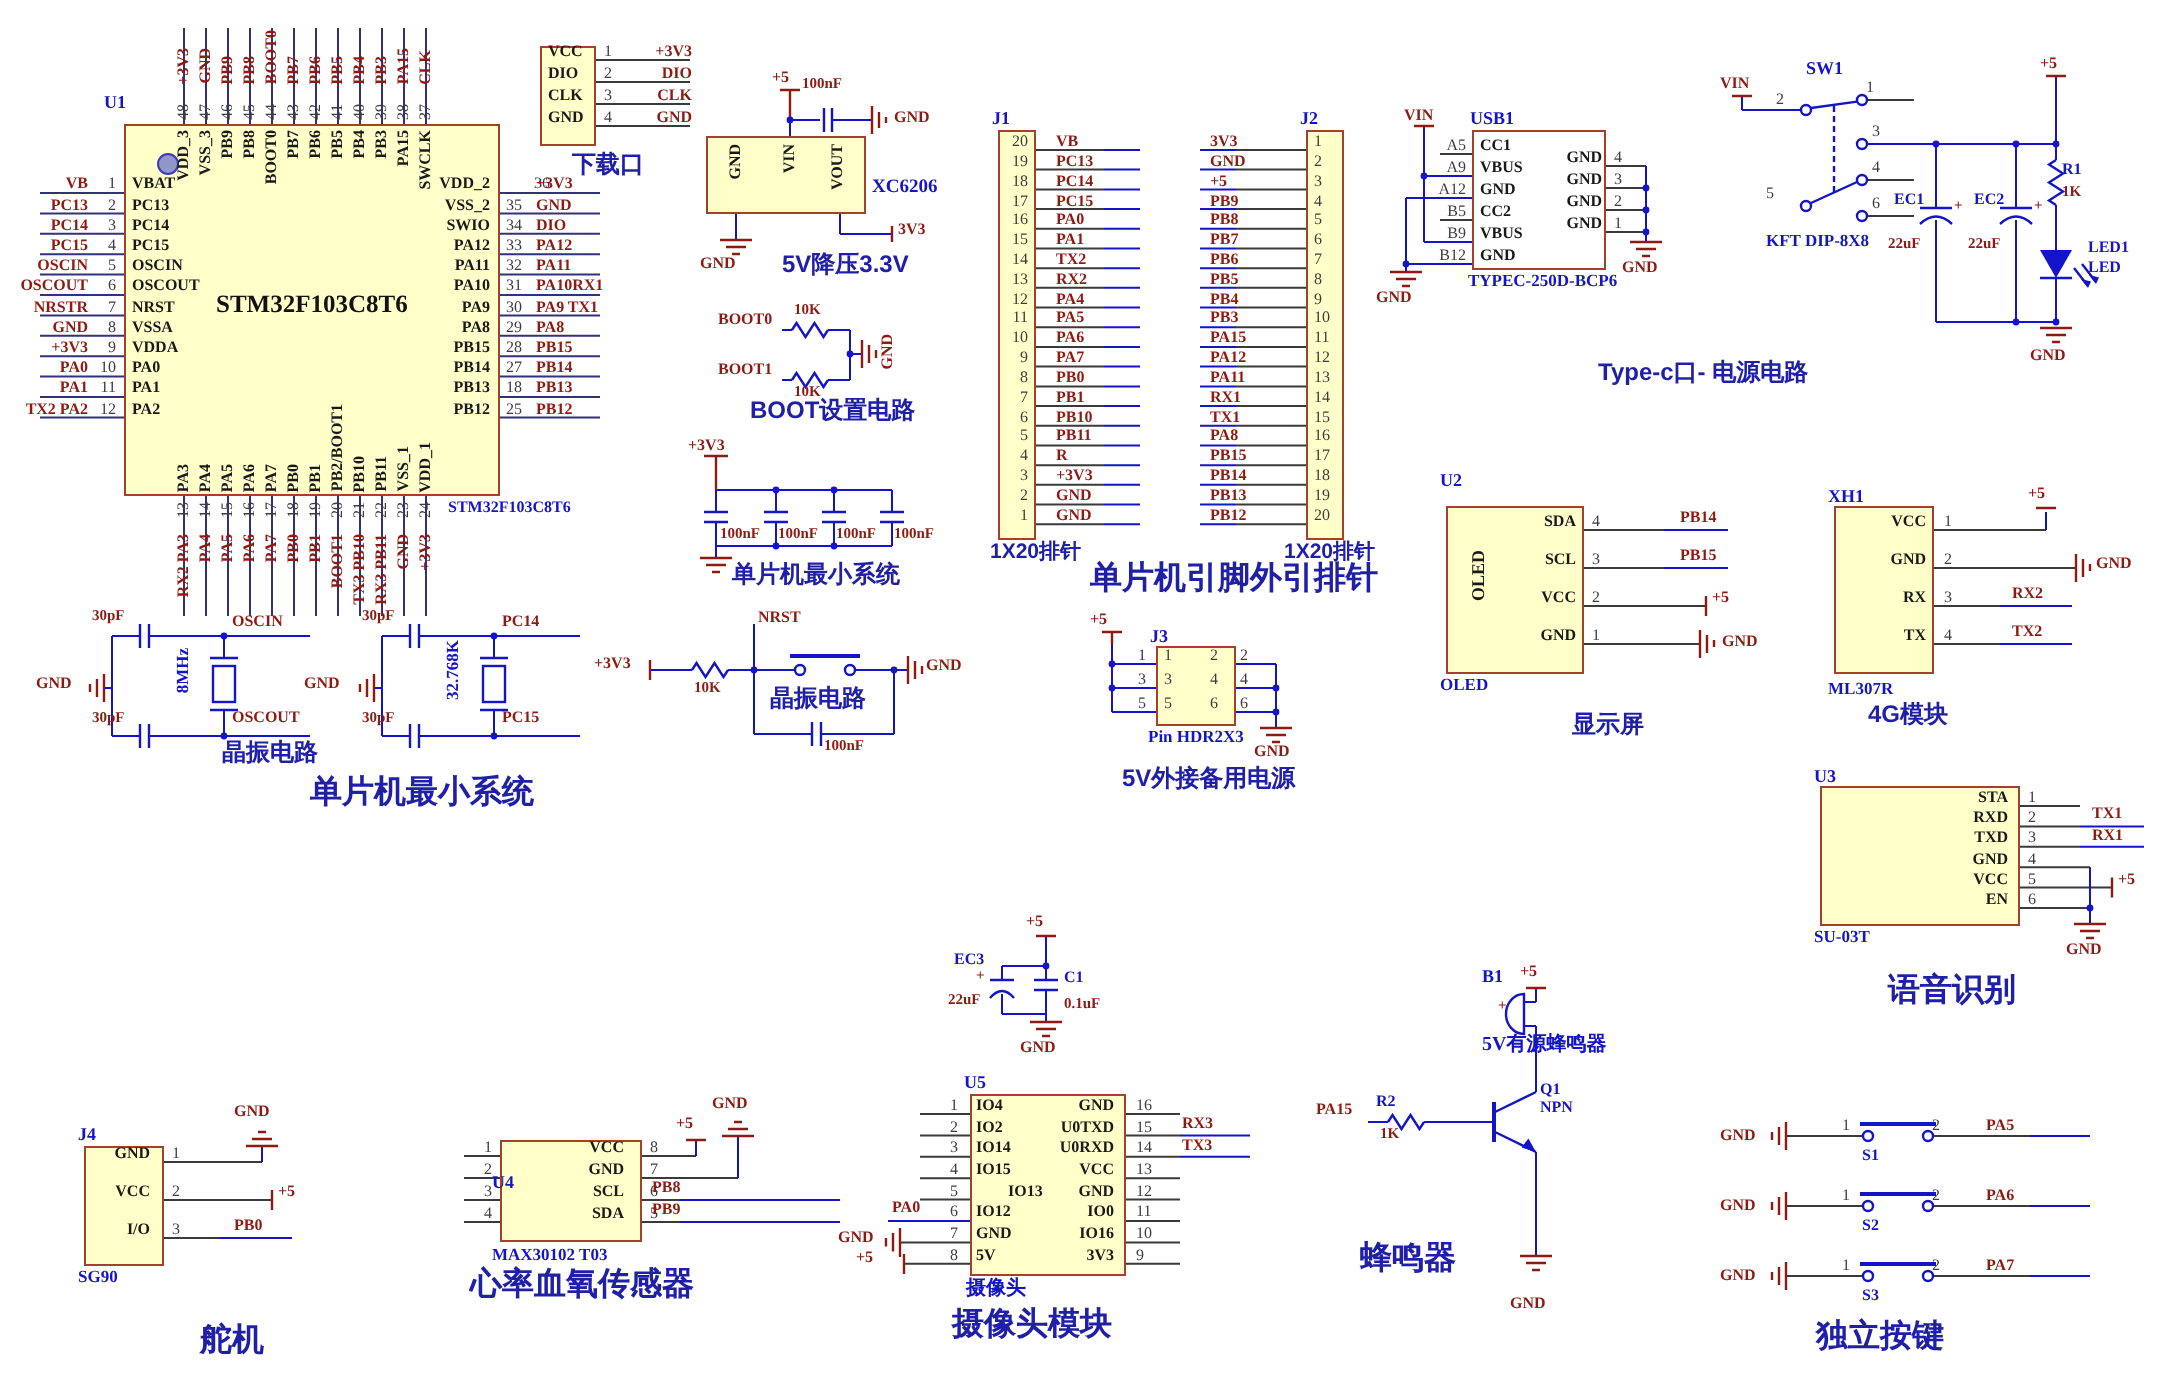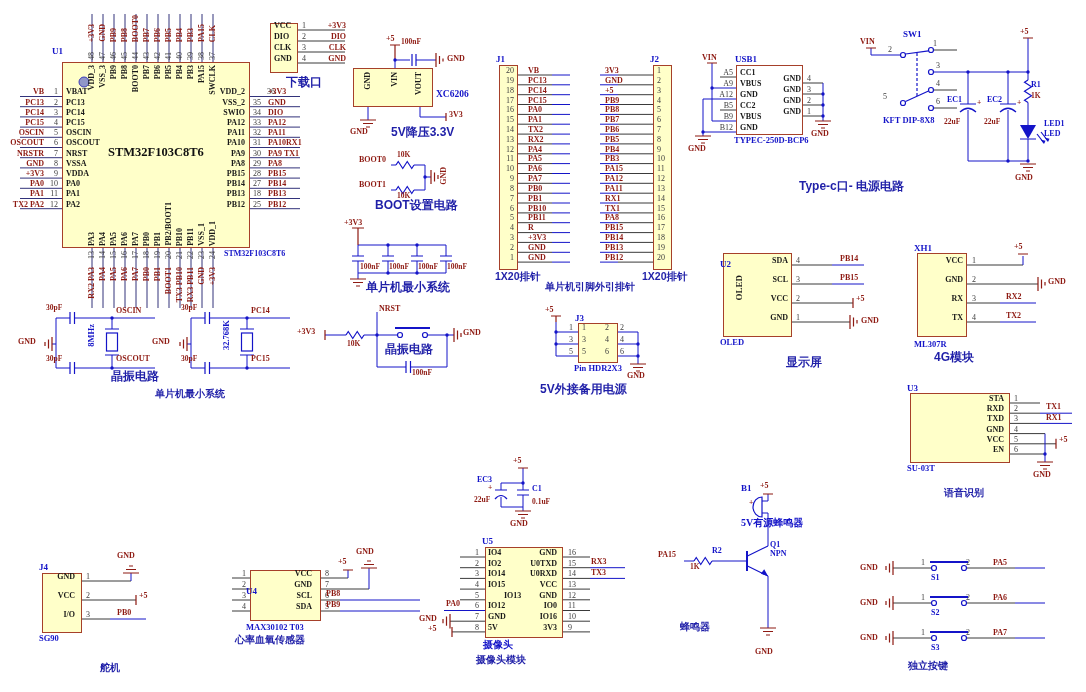--- a/index.html
+++ b/index.html
@@ -10,21 +10,21 @@
 .part{position:absolute;background:var(--boxfill,#ffffc9);border:1.2px solid var(--boxline,#a6402a)}
 .lbl{position:absolute;white-space:nowrap;line-height:1}
 .net{color:var(--maroon,#8e1a12);font-weight:700;font-size:8px}
 .val{color:var(--maroon,#8e1a12);font-weight:700;font-size:7.5px}
 .pnum{color:#3c3c3c;font-weight:400;font-size:8px}
 .pname{color:#191919;font-weight:700;font-size:8px}
 .desig{color:var(--blue,#1414c8);font-weight:700;font-size:9px}
 .ptype{color:var(--blue,#1414c8);font-weight:700;font-size:8.5px}
 .big12{font-size:12.5px}
 .cap{color:var(--navy,#1f1fa8);font-weight:700;font-size:12px;font-family:"Liberation Sans",sans-serif}
-.cap.big{font-size:10px}
+.cap.big{font-size:16px}
 .cap.sm{font-size:10.5px}
 .rows{position:absolute;display:flex;flex-direction:column}
 .prow{position:relative;height:var(--rh)}
 .prow>span{position:absolute;bottom:0;line-height:1;white-space:nowrap}
 .cols{position:absolute;display:flex}
 .pcol{width:var(--cw);display:flex;justify-content:center}
 .cols.abot .pcol{align-items:flex-end}
 .cols.atop .pcol{align-items:flex-start}
 .vt{writing-mode:vertical-rl;transform:rotate(180deg);line-height:1;white-space:nowrap}
 .mid{color:#111;font-weight:700}
@@ -905,21 +905,21 @@
       </div>
       <div class="prow">
         <span class="pnum" style="left:0">4</span>
       </div>
       <div class="prow">
         <span class="pnum" style="left:0">6</span>
       </div>
     </div>
   <span class="lbl ptype" style="left:574px;top:364px">Pin HDR2X3</span>
   <span class="lbl net" style="left:627px;top:372px">GND</span>
-  <span class="lbl cap" style="left:540px;top:383px">5V外接备用电源</span>
+  <span class="lbl cap" style="left:561px;top:383px">5V外接备用电源</span>
 
   <span class="lbl desig" style="left:735px;top:55px">USB1</span>
   <span class="lbl net" style="left:702px;top:54px">VIN</span>
   <div class="rows" style="left:700px;top:66px;width:36px;--rh:11px">
       <div class="prow">
         <span class="pnum" style="right:3px">A5</span>
       </div>
       <div class="prow">
         <span class="pnum" style="right:3px">A9</span>
       </div>
@@ -1026,21 +1026,21 @@
   <span class="lbl net" style="left:251px;top:355px">PC15</span>
   <span class="lbl cap big" style="left:155px;top:389px">单片机最小系统</span>
 
   <span class="lbl net" style="left:297px;top:328px">+3V3</span>
   <span class="lbl val" style="left:347px;top:340px">10K</span>
   <span class="lbl net" style="left:379px;top:305px">NRST</span>
   <span class="lbl net" style="left:463px;top:329px">GND</span>
   <span class="lbl val" style="left:412px;top:369px">100nF</span>
   <span class="lbl cap" style="left:385px;top:343px">晶振电路</span>
 
-  <span class="lbl desig" style="left:720px;top:260px">U2</span>
+  <span class="lbl desig" style="left:720px;top:236px">U2</span>
   <span class="lbl vt pname" style="left:735px;top:275px;font-size:9px">OLED</span>
   <div class="rows" style="left:742px;top:246px;width:46px;--rh:19px">
       <div class="prow">
         <span class="pname" style="right:0">SDA</span>
       </div>
       <div class="prow">
         <span class="pname" style="right:0">SCL</span>
       </div>
       <div class="prow">
         <span class="pname" style="right:0">VCC</span>
@@ -1351,21 +1351,21 @@
   <span class="lbl net" style="left:591px;top:558px">RX3</span>
   <span class="lbl net" style="left:591px;top:569px">TX3</span>
   <span class="lbl ptype" style="left:483px;top:640px;font-size:10px">摄像头</span>
   <span class="lbl cap big" style="left:476px;top:655px">摄像头模块</span>
 
   <span class="lbl desig" style="left:741px;top:484px">B1</span>
   <span class="lbl net" style="left:760px;top:482px">+5</span>
   <span class="lbl val" style="left:749px;top:499px">+</span>
   <span class="lbl ptype" style="left:741px;top:518px;font-size:10px">5V有源蜂鸣器</span>
   <span class="lbl net" style="left:658px;top:551px">PA15</span>
-  <span class="lbl desig" style="left:712px;top:547px;font-size:8px">R2</span>
+  <span class="lbl desig" style="left:688px;top:547px;font-size:8px">R2</span>
   <span class="lbl val" style="left:690px;top:563px">1K</span>
   <span class="lbl desig" style="left:770px;top:541px;font-size:8px">Q1</span>
   <span class="lbl desig" style="left:770px;top:550px;font-size:8px">NPN</span>
   <span class="lbl net" style="left:755px;top:648px">GND</span>
   <span class="lbl cap big" style="left:680px;top:622px">蜂鸣器</span>
 
   <div class="rows" style="left:860px;top:533px;width:148px;--rh:35px">
       <div class="prow">
       <span class="net" style="left:0;bottom:-4px">GND</span>
       <span class="pnum" style="left:61px;bottom:1px">1</span>

